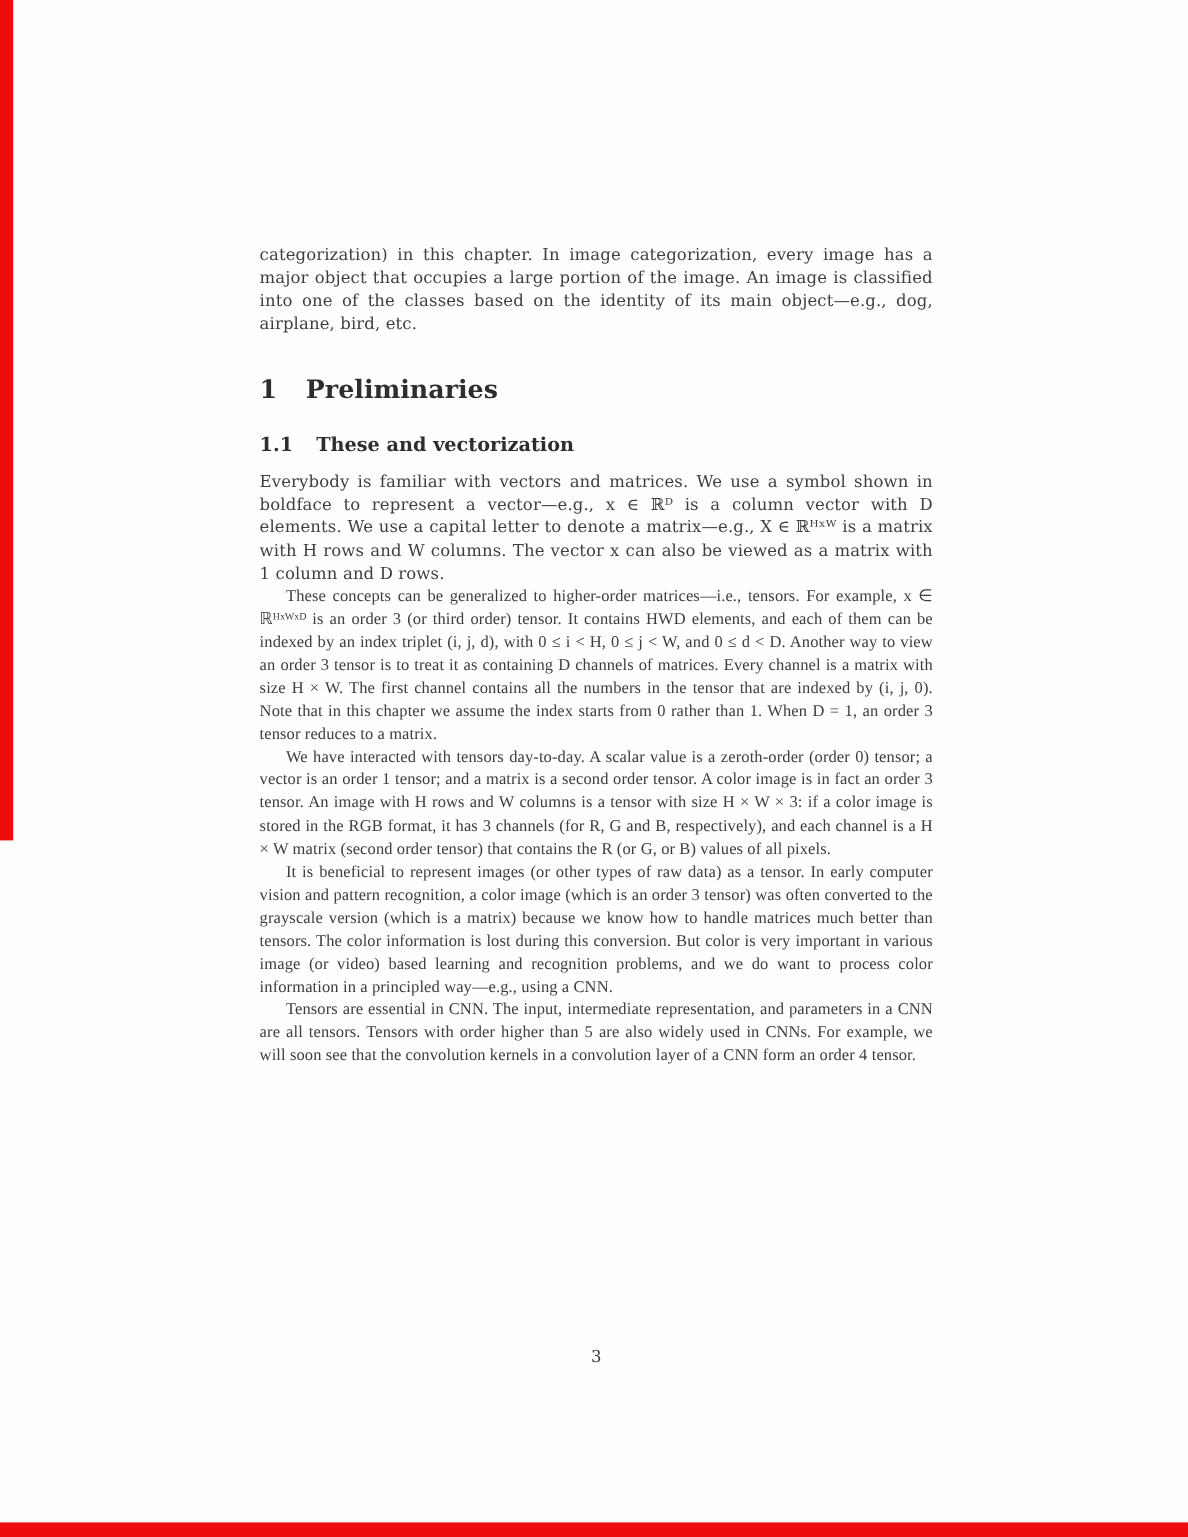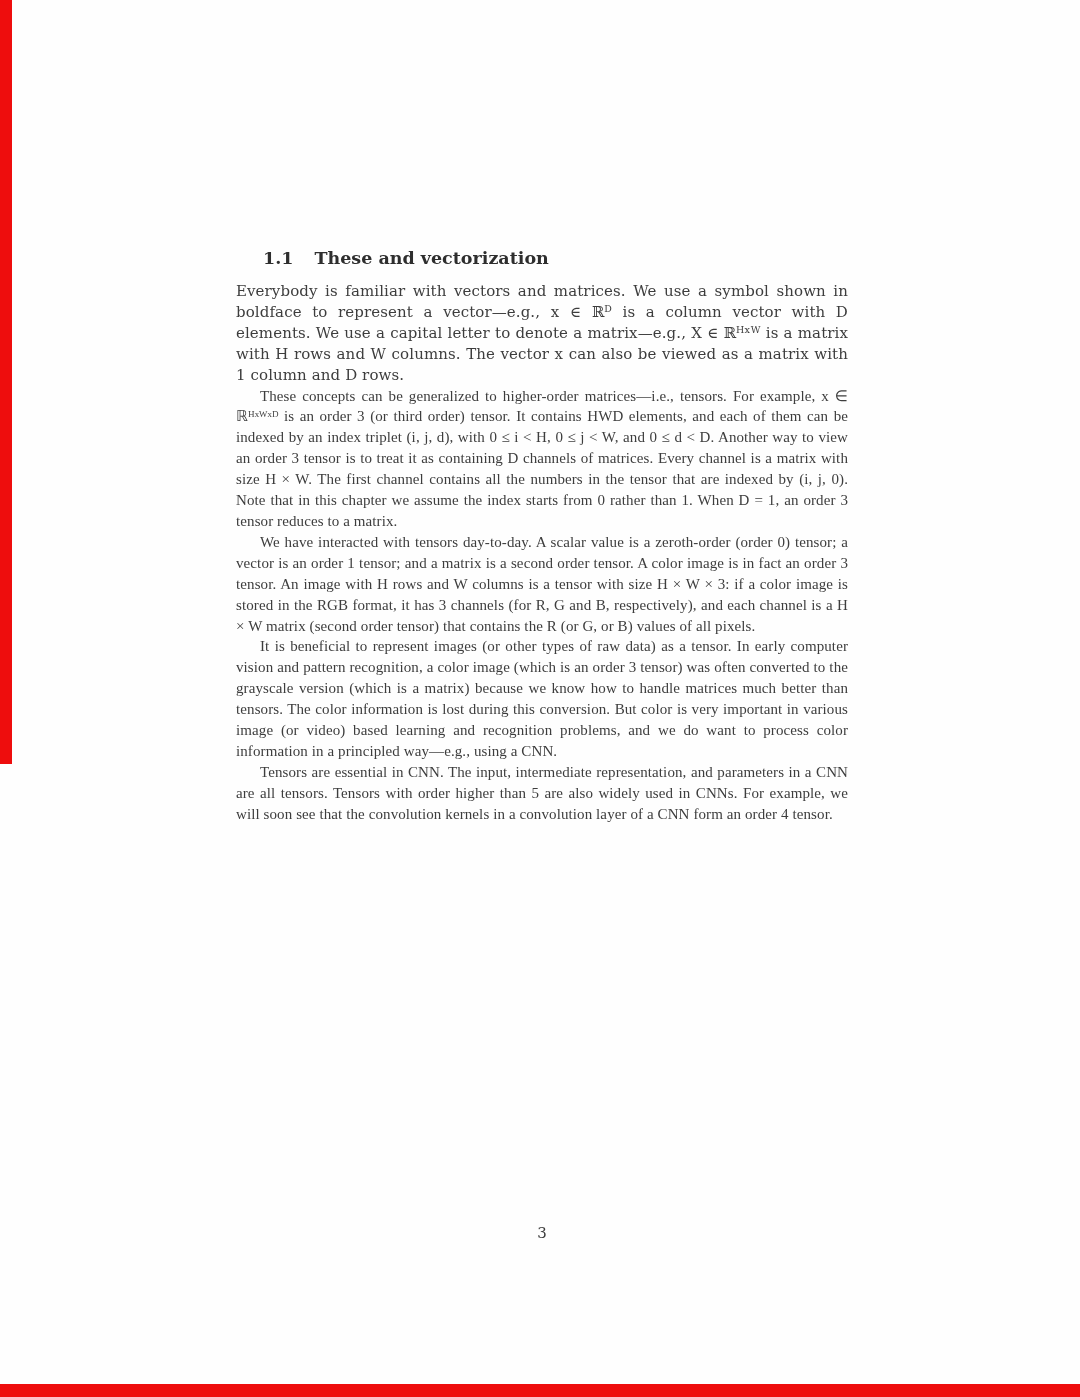--- a/index.html
+++ b/index.html
@@ -45,41 +45,45 @@
     font-weight: bold;
     color: #2e2e2e;
   }
   h1.section .num { margin-right: 26px; }
   h2.subsection {
     margin: 27px 0 13px 0;
     font-size: 17.5px;
     font-weight: bold;
     color: #2e2e2e;
   }
-  h2.subsection .num { margin-right: 21px; margin-left: 27px; }
+  h2.subsection .num { margin-right: 21px; }
   .page-number {
     position: absolute;
     left: 236px; top: 1224px;
     width: 612px;
     text-align: center;
     font-size: 15px;
     color: #3d3d3d;
   }
 </style>
 </head>
 <body>
 
 <div class="page">
 
   <div class="redbar-left" style="background: rgb(238, 13, 13);"></div>
   <div class="redbar-bottom" style="background: rgb(238, 13, 13);"></div>
 
   <div class="content">
 
+    <p class="body-par">categorization) in this chapter. In image categorization, every image has a major object that occupies a large portion of the image. An image is classified into one of the classes based on the identity of its main object—e.g., dog, airplane, bird, etc.</p>
 
+    <h1 class="section">
+      <span class="num">1</span><span>Preliminaries</span>
+    </h1>
 
 
     <h2 class="subsection">
       <span class="num">1.1</span><span>These and vectorization</span>
     </h2>
 
     <p class="body-par">Everybody is familiar with vectors and matrices. We use a symbol shown in boldface to represent a vector—e.g., x ∈ ℝᴰ is a column vector with D elements. We use a capital letter to denote a matrix—e.g., X ∈ ℝᴴˣᵂ is a matrix with H rows and W columns. The vector x can also be viewed as a matrix with 1 column and D rows.</p>
     <p class="body-par ind">These concepts can be generalized to higher-order matrices—i.e., tensors. For example, x ∈ ℝᴴˣᵂˣᴰ is an order 3 (or third order) tensor. It contains HWD elements, and each of them can be indexed by an index triplet (i, j, d), with 0 ≤ i &lt; H, 0 ≤ j &lt; W, and 0 ≤ d &lt; D. Another way to view an order 3 tensor is to treat it as containing D channels of matrices. Every channel is a matrix with size H × W. The first channel contains all the numbers in the tensor that are indexed by (i, j, 0). Note that in this chapter we assume the index starts from 0 rather than 1. When D = 1, an order 3 tensor reduces to a matrix.</p>
     <p class="body-par ind">We have interacted with tensors day-to-day. A scalar value is a zeroth-order (order 0) tensor; a vector is an order 1 tensor; and a matrix is a second order tensor. A color image is in fact an order 3 tensor. An image with H rows and W columns is a tensor with size H × W × 3: if a color image is stored in the RGB format, it has 3 channels (for R, G and B, respectively), and each channel is a H × W matrix (second order tensor) that contains the R (or G, or B) values of all pixels.</p>
     <p class="body-par ind">It is beneficial to represent images (or other types of raw data) as a tensor. In early computer vision and pattern recognition, a color image (which is an order 3 tensor) was often converted to the grayscale version (which is a matrix) because we know how to handle matrices much better than tensors. The color information is lost during this conversion. But color is very important in various image (or video) based learning and recognition problems, and we do want to process color information in a principled way—e.g., using a CNN.</p>

